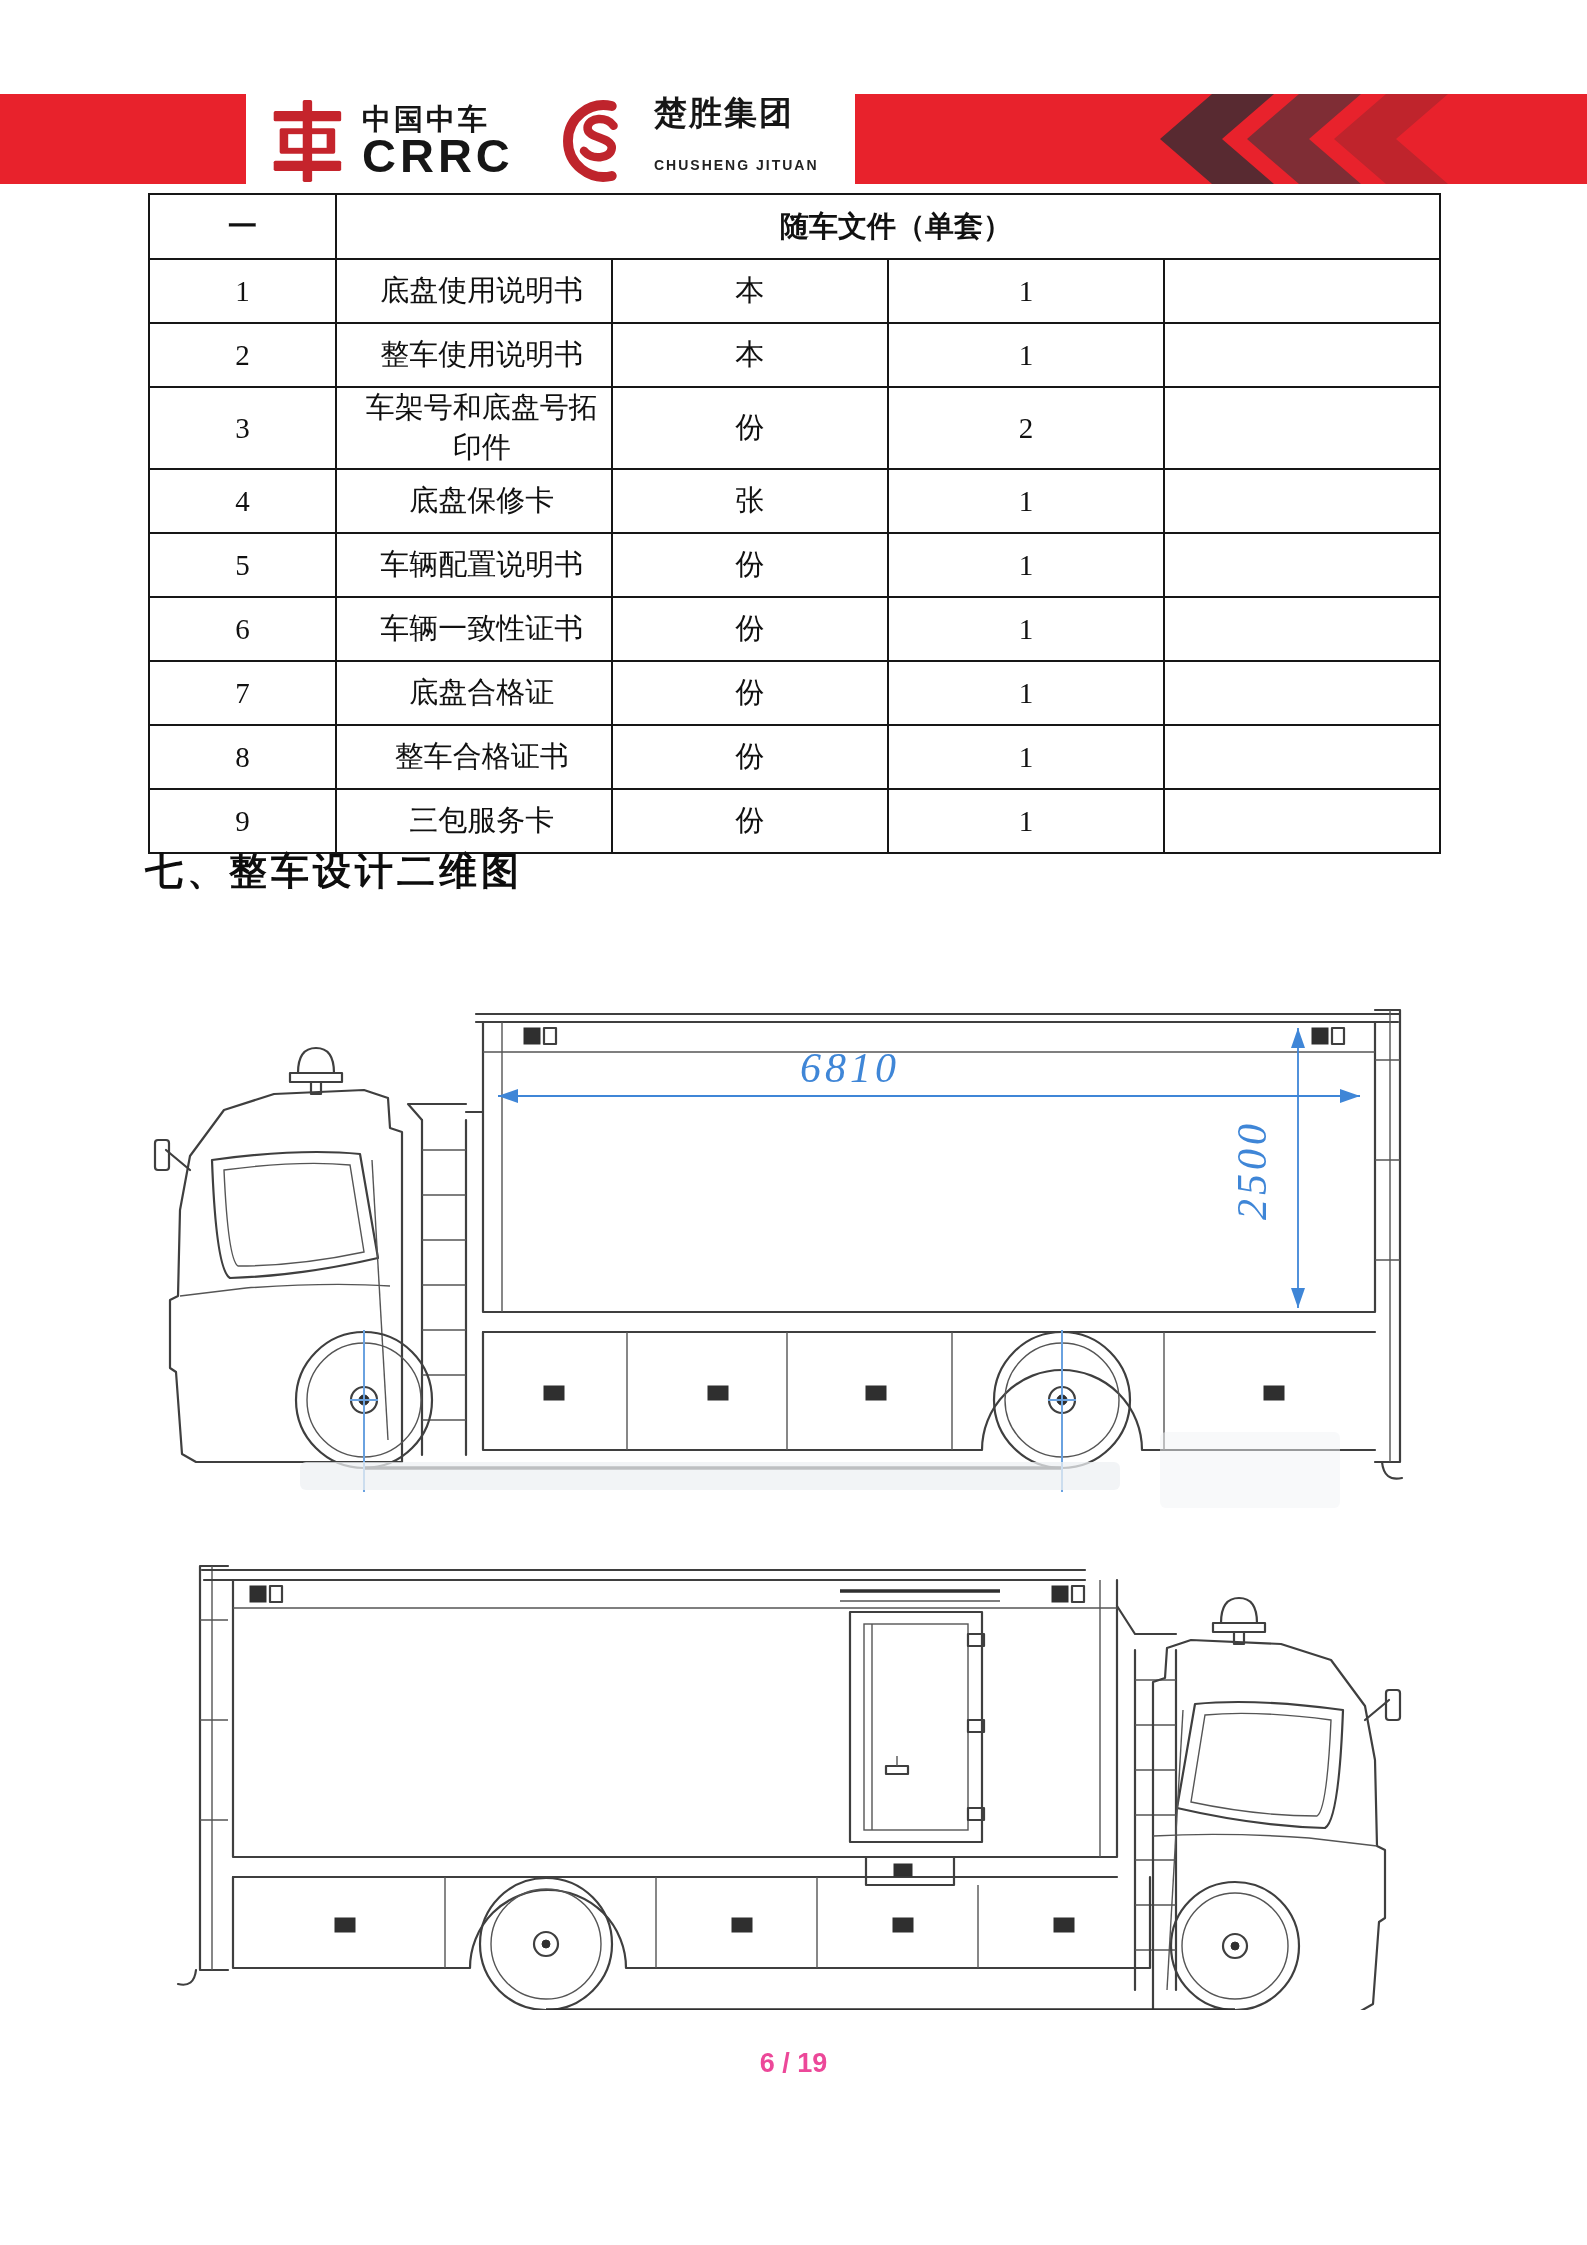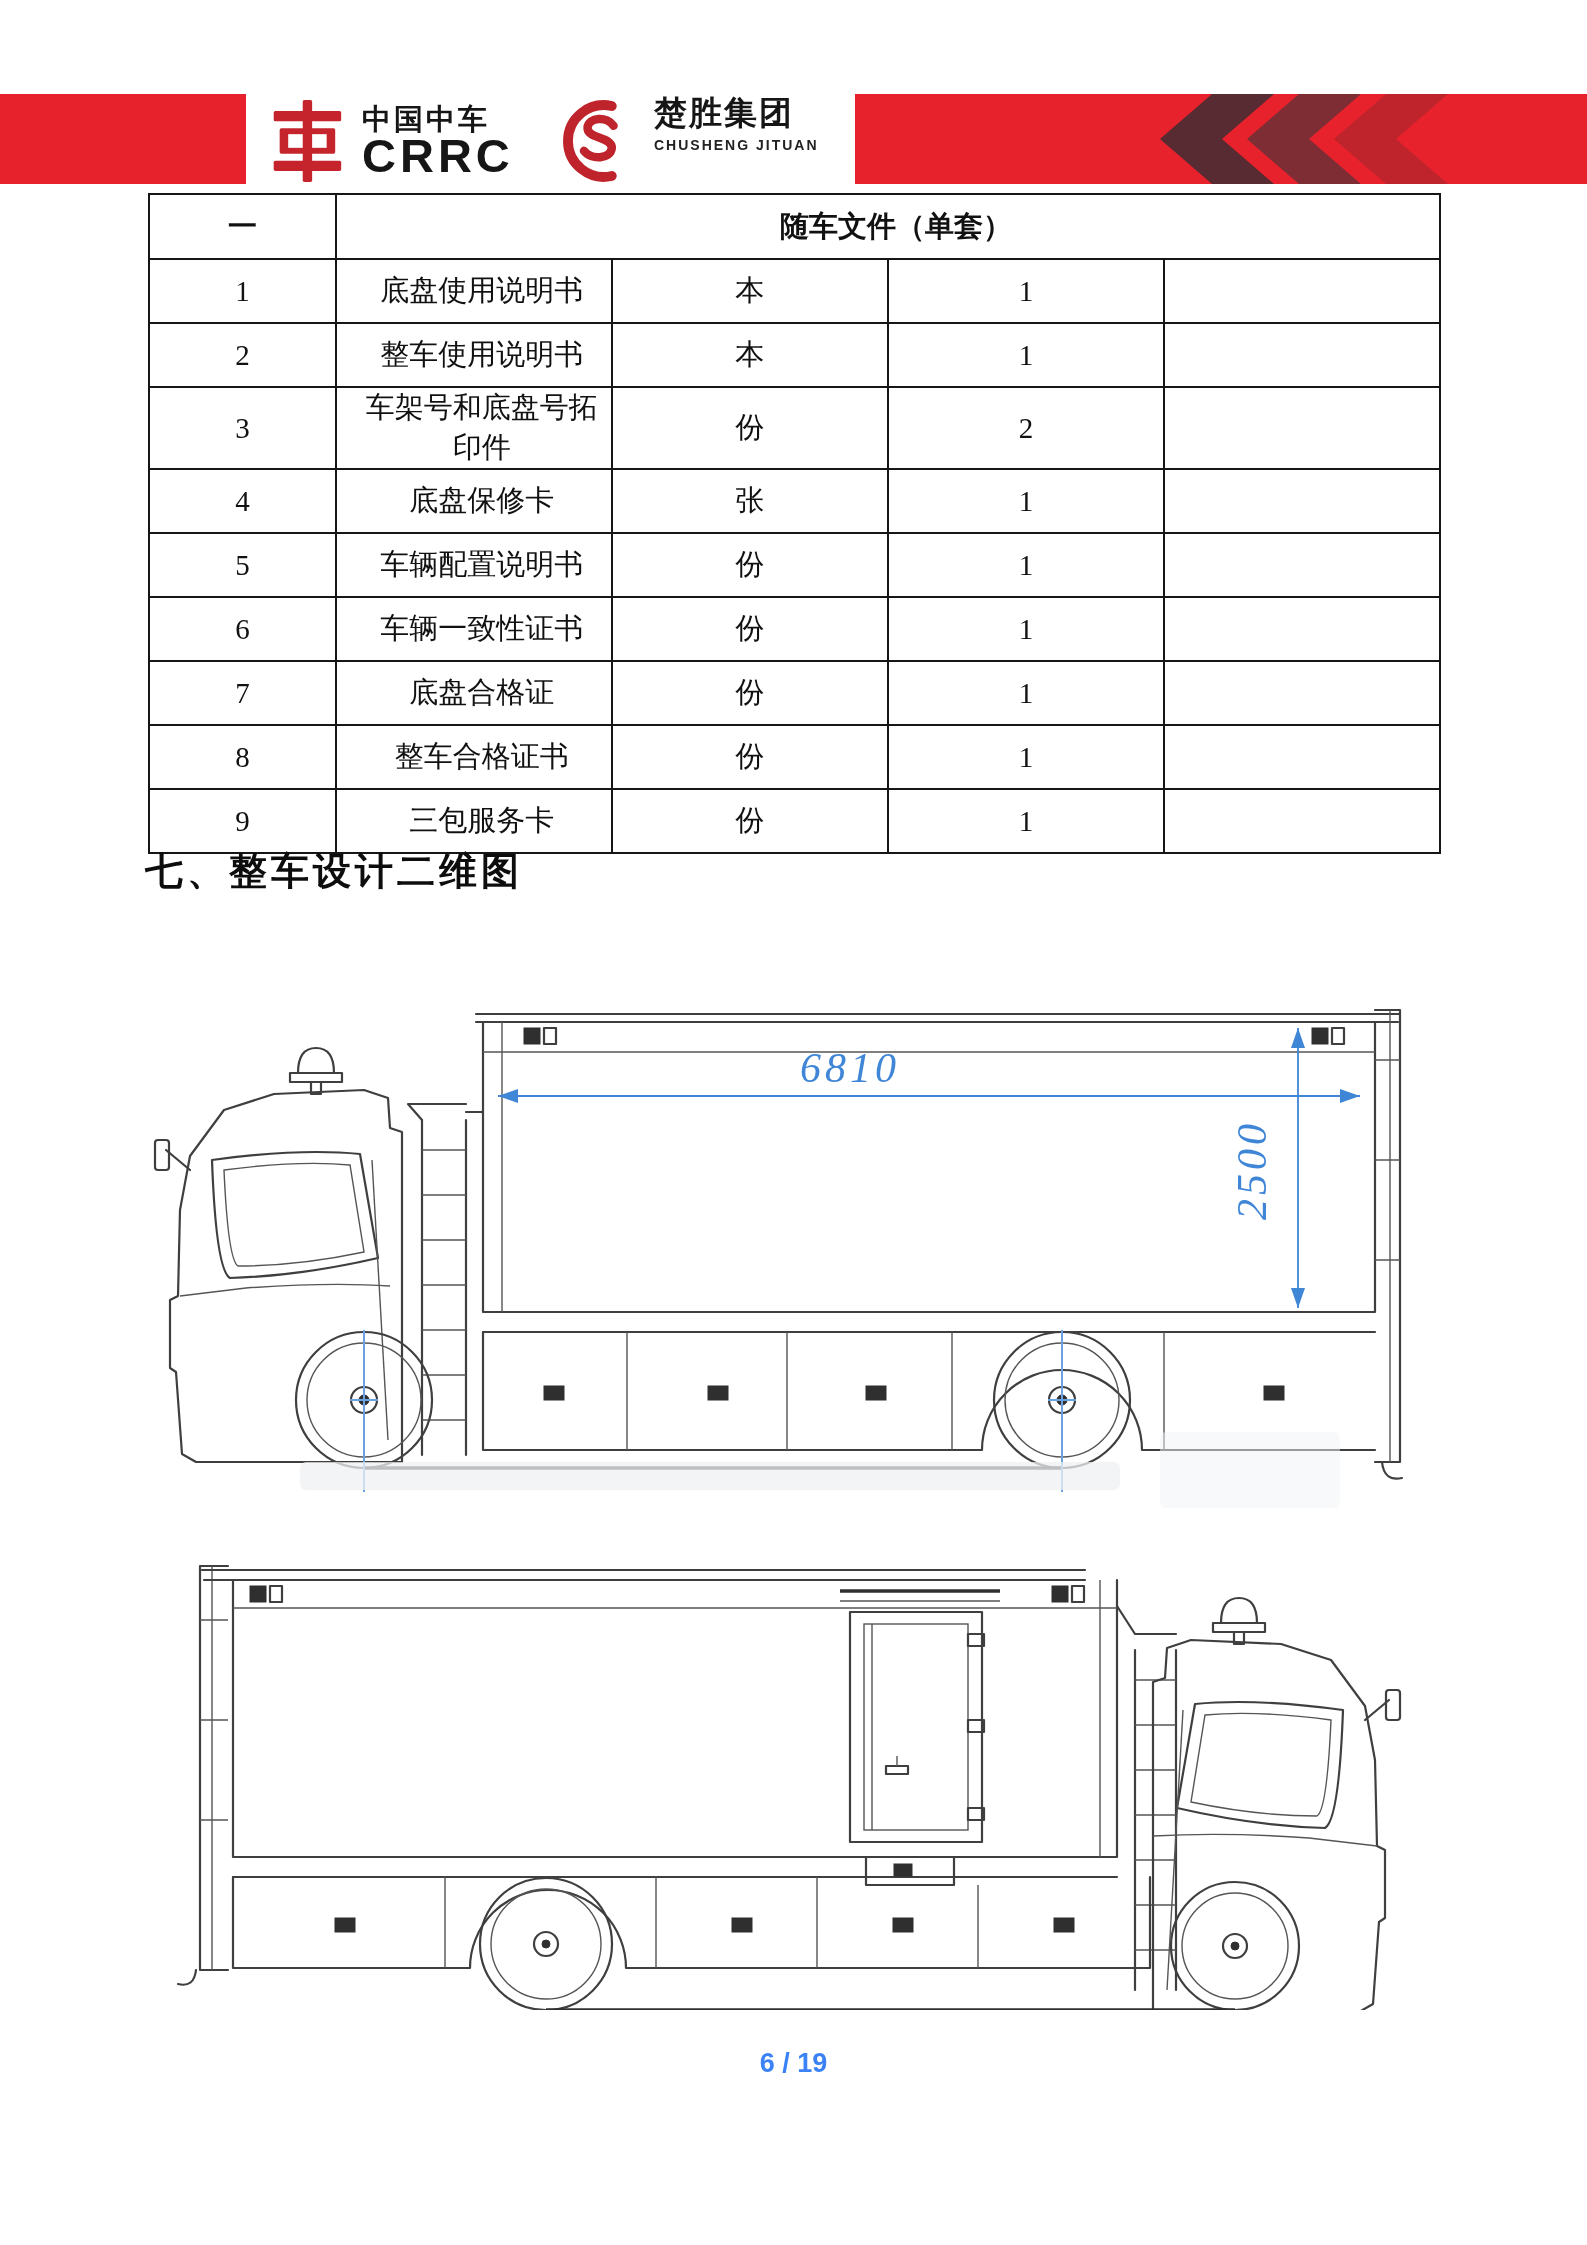--- a/index.html
+++ b/index.html
@@ -15,21 +15,21 @@
 
   .crrc-emblem{position:absolute;left:20px;top:6px;width:82px;height:82px;}
   .crrc-text{position:absolute;left:116px;top:8px;width:170px;height:78px;
              font-family:"Liberation Sans",sans-serif;color:#161616;}
   .crrc-zh{font-size:29px;font-weight:bold;letter-spacing:3px;line-height:34px;white-space:nowrap;}
   .crrc-en{font-size:47px;font-weight:900;letter-spacing:4px;line-height:40px;}
 
   .cs-mark{position:absolute;left:312px;top:4px;width:86px;height:86px;}
   .cs-text{position:absolute;left:408px;top:0;width:200px;font-family:"Liberation Sans",sans-serif;color:#161616;}
   .cs-zh{font-size:33px;font-weight:900;letter-spacing:2px;line-height:38px;white-space:nowrap;}
-  .cs-en{font-size:14px;font-weight:bold;letter-spacing:2px;line-height:26px;color:#222;white-space:nowrap;}
+  .cs-en{font-size:14px;font-weight:bold;letter-spacing:2px;line-height:26px;color:#222;white-space:nowrap;margin-top:20px;}
 
   
   .doc-table{position:absolute;left:148px;top:193px;width:1293px;border-collapse:collapse;table-layout:fixed;}
   .doc-table td{border:2px solid #161616;font-size:29px;vertical-align:middle;padding:0;overflow:hidden;}
   .doc-table tr{height:64px;}
   .doc-table tr.head-row{height:65px;}
   .col-no{width:110px;text-align:center;}
   .col-name{width:644px;text-align:center;padding-left:16px !important;}
   .col-unit{width:109px;text-align:center;}
   .col-qty{width:89px;text-align:center;}
@@ -41,21 +41,21 @@
                letter-spacing:4px;color:#0d0d0d;white-space:nowrap;}
 
   
   .drawing{position:absolute;}
   .smudge{position:absolute;background:#eef0f3;border-radius:6px;}
   .smudge.s1{left:300px;top:1462px;width:820px;height:28px;opacity:.75;}
   .smudge.s2{left:1160px;top:1432px;width:180px;height:76px;opacity:.5;background:#f1f3f6;}
 
   
   .footer-page{position:absolute;left:0;top:2048px;width:1587px;text-align:center;
-               font-family:"Liberation Sans",sans-serif;font-size:27px;font-weight:bold;color:#3b82f6;}
+               font-family:"Liberation Sans",sans-serif;font-size:27px;font-weight:bold;color:#ec4899;}
 
   svg .ln{fill:none;stroke:#3f3f3f;stroke-width:2.2;stroke-linejoin:round;stroke-linecap:round;}
   svg .thin{fill:none;stroke:#555;stroke-width:1.4;}
   svg .thick{fill:none;stroke:#2f2f2f;stroke-width:3.6;}
   svg .dark{fill:#2f2f2f;stroke:#2f2f2f;stroke-width:1;}
   svg .dim{fill:none;stroke:#3f86d7;stroke-width:1.8;}
   svg .dimfill{fill:#3f86d7;stroke:none;}
   svg .cline{fill:none;stroke:#6aa2e0;stroke-width:2;}
   svg .dimtext{fill:#3f86d7;font-family:"Liberation Serif",serif;font-style:italic;
                font-size:42px;letter-spacing:4px;}

